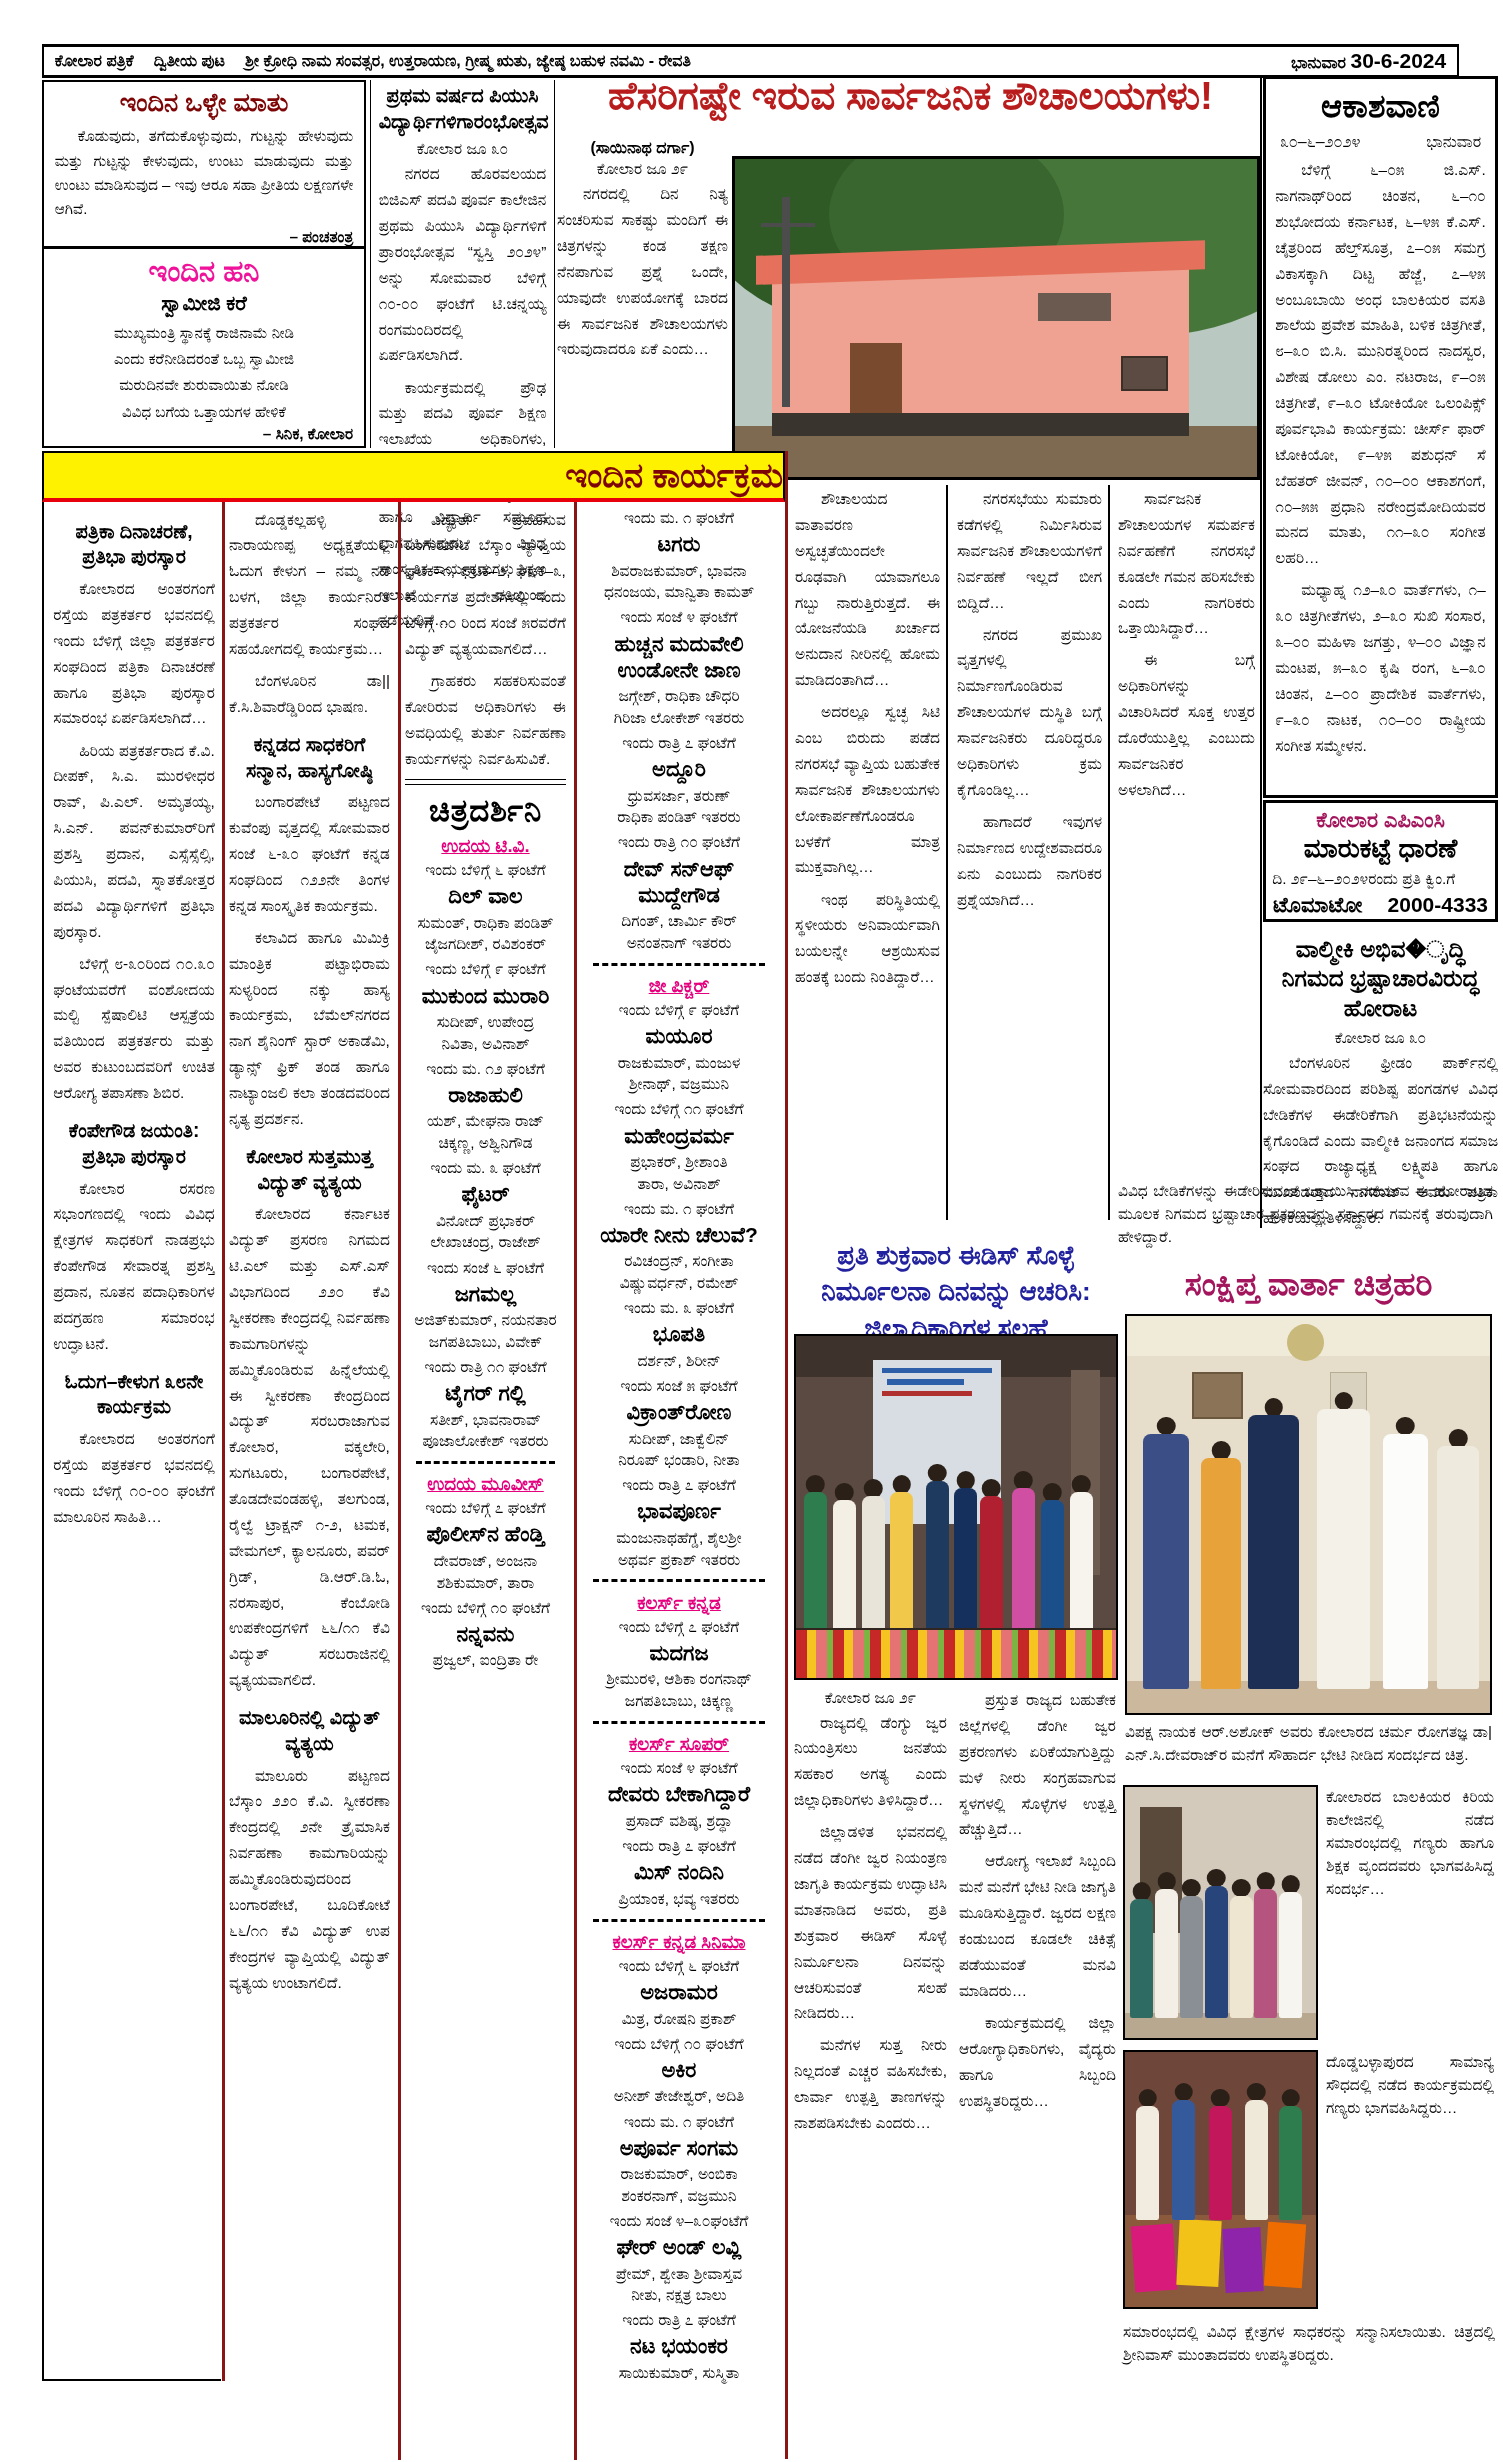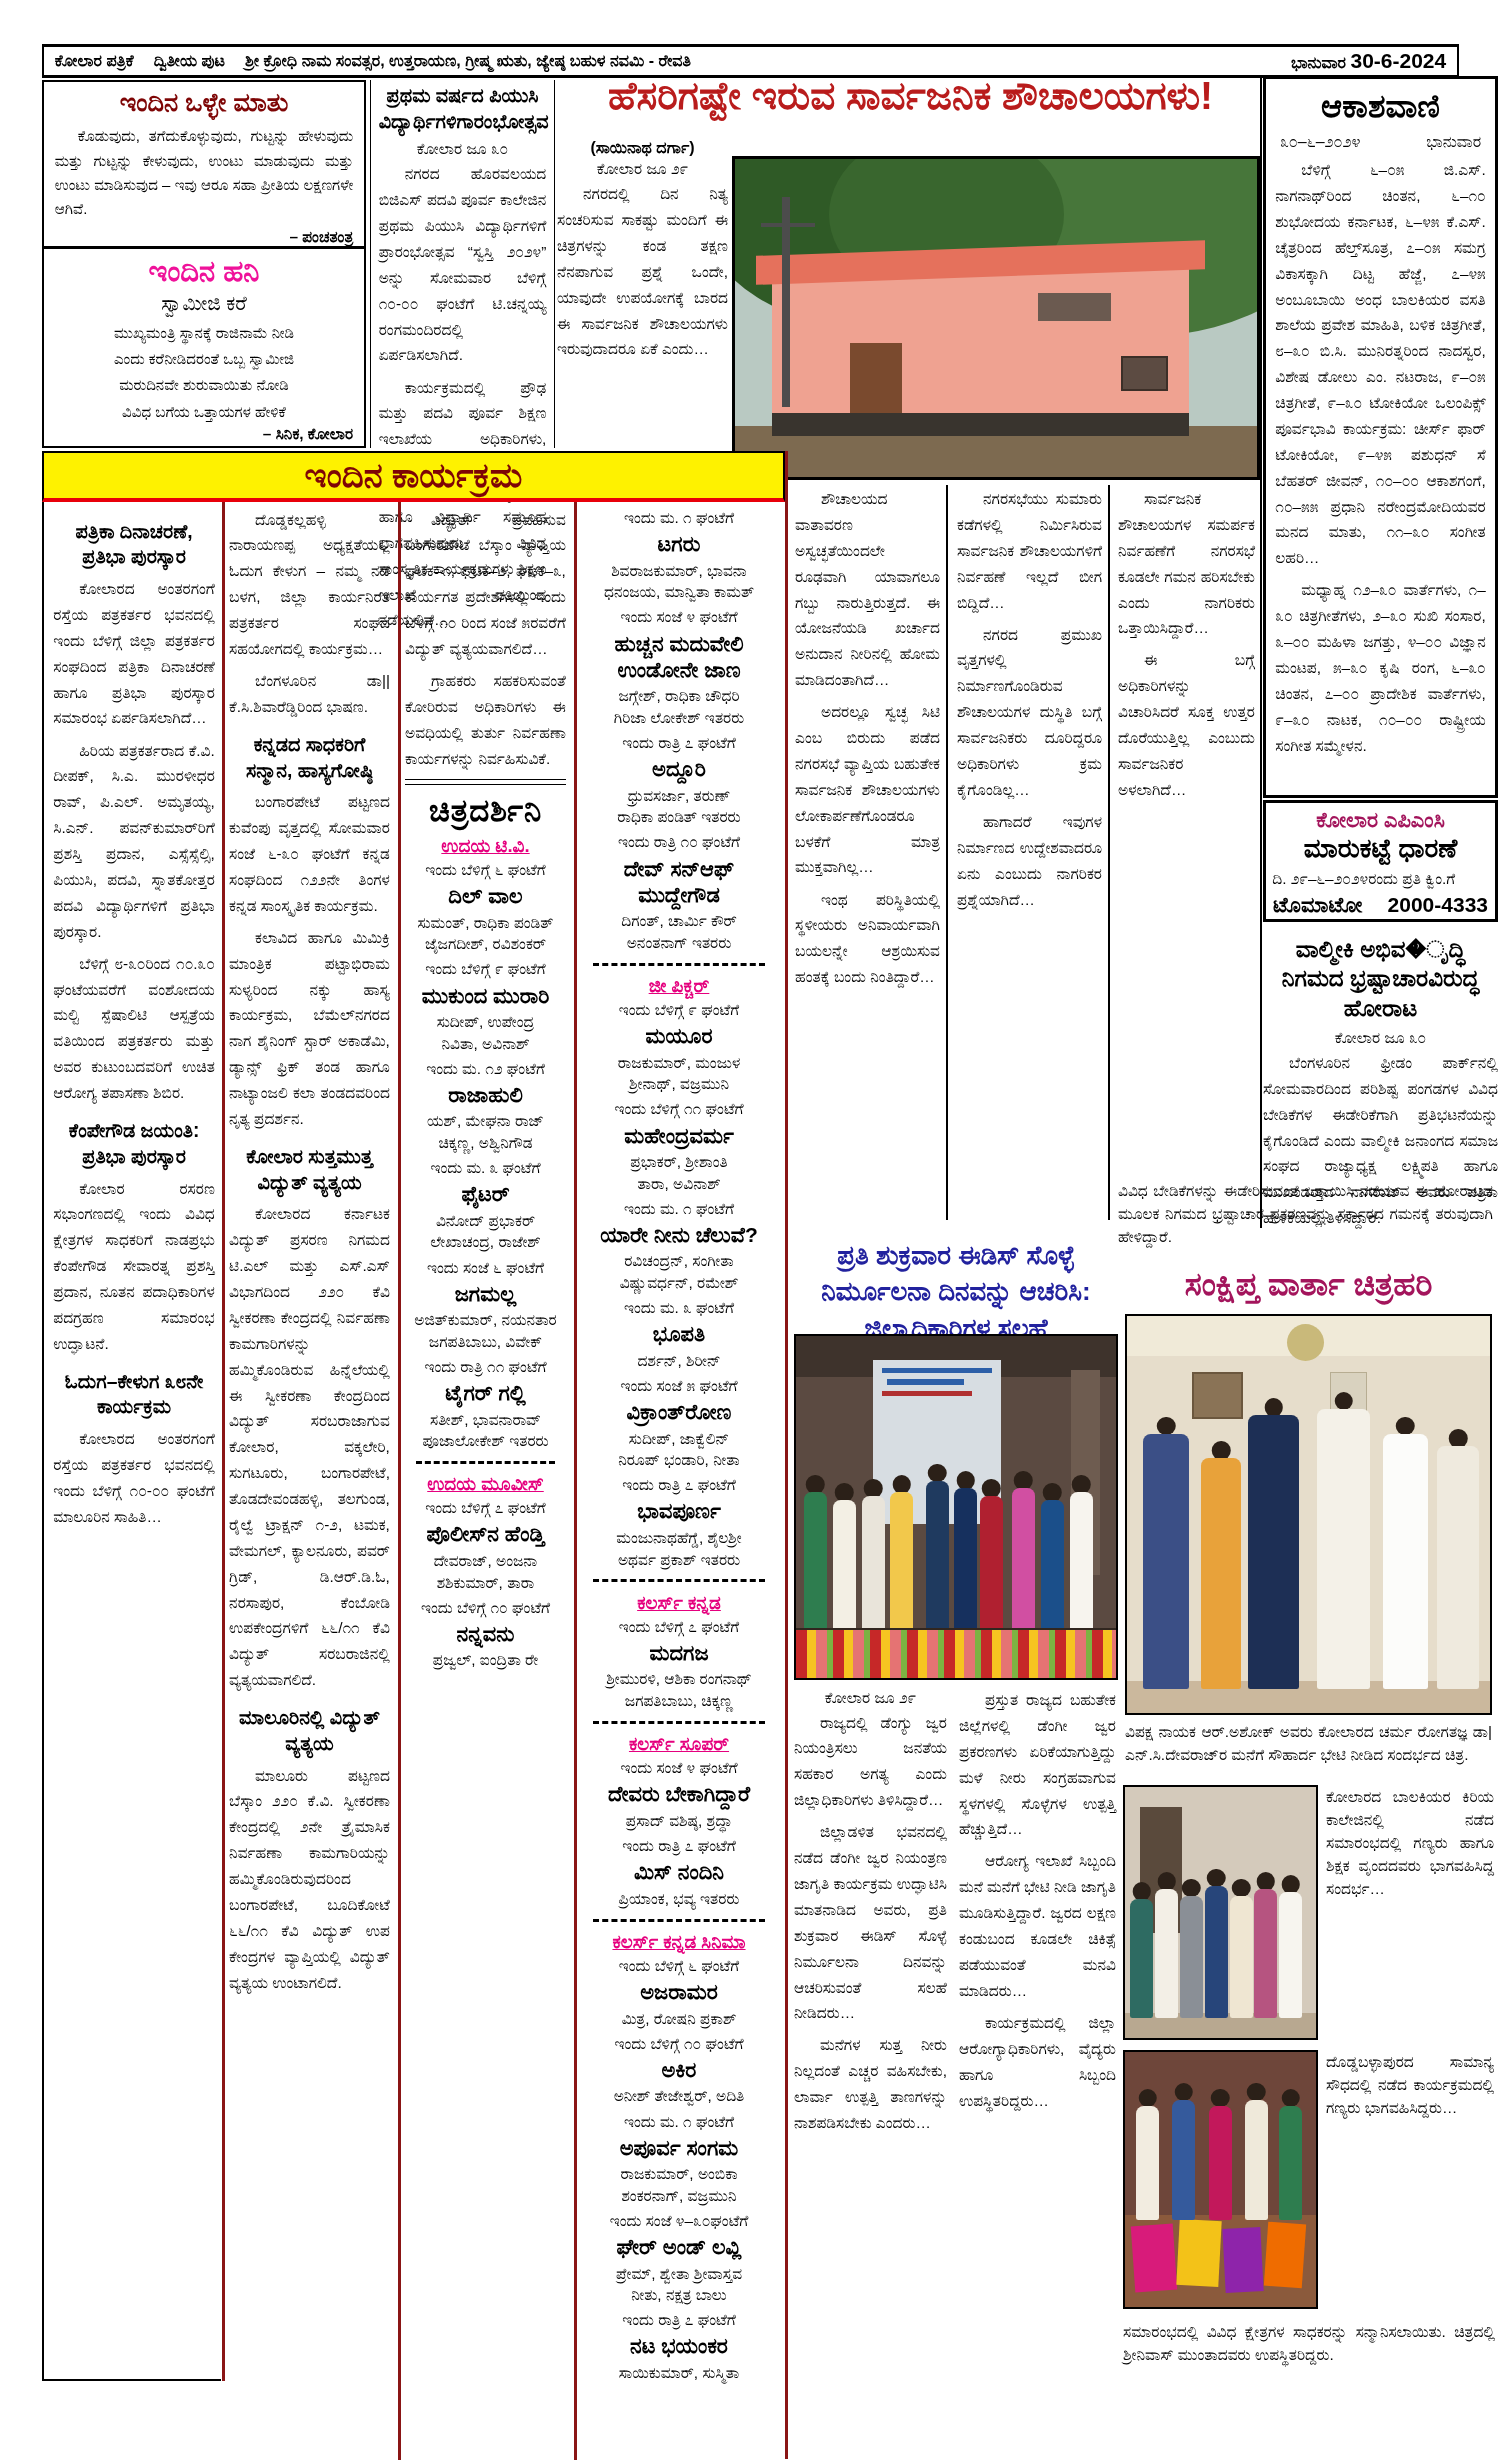--- a/index.html
+++ b/index.html
@@ -15,32 +15,32 @@
   #masthead .rgt .date{font-size:21px;}
 
   .box3{border:2.3px solid #000;box-sizing:border-box;background:#fff;padding:4.6px 10.8px;}
   .box4{border:3.1px solid #000;box-sizing:border-box;background:#fff;}
 
   .gw-title{color:#7e0505;font-size:25.5px;font-weight:bold;text-align:center;margin:1.5px 0 6.2px;}
   .gw-body{font-size:15px;line-height:1.62;text-align:justify;text-indent:23px;}
   .gw-author{font-size:15.4px;font-weight:bold;text-align:right;margin-top:6.2px;}
 
   .hani-title{color:#ef129a;font-size:29px;font-weight:bold;text-align:center;margin:1.5px 0 3.1px;}
-  .hani-sub{font-size:20px;font-weight:normal;text-align:center;margin:0 0 4.6px;}
+  .hani-sub{font-size:20px;font-weight:bold;text-align:center;margin:0 0 4.6px;}
   .hani-line{font-size:15px;line-height:1.75;text-align:center;}
   .hani-author{font-size:15.4px;font-weight:bold;text-align:right;margin-top:0;}
 
   .col-h{font-size:19.3px;font-weight:bold;text-align:center;line-height:1.32;margin:12.4px 0 6.2px;}
   .para{font-size:15.4px;line-height:1.68;text-align:justify;text-indent:26px;margin:0 0 6.2px;}
   .dl{font-size:15.4px;text-align:center;margin:1.5px 0 3.1px;}
 
   #main-headline{font-size:39px;font-weight:bold;color:#b91c1c;text-align:center;line-height:1.05;}
   .byline{font-size:16px;font-weight:bold;text-align:center;margin:0 0 3.1px;}
 
-  #banner{background:#fef200;border:2.3px solid #000;border-bottom:4.6px solid #e8000a;box-sizing:border-box;display:flex;align-items:center;justify-content:center;}
+  #banner{background:#fef200;border:2.3px solid #000;border-bottom:4.6px solid #e8000a;box-sizing:border-box;display:flex;align-items:center;justify-content:flex-end;}
   #banner .t{color:#7e0505;font-weight:bold;font-size:34px;}
 
   .vr{position:absolute;width:3.1px;background:#8a1515;}
   .vk{position:absolute;width:1.5px;background:#000;}
 
   .dbl-rule{border-top:1.5px solid #000;border-bottom:1.5px solid #000;height:3.9px;margin:7.7px 0;}
   .dash-sep{border-top:3.1px dashed #000;margin:9.3px 10.8px;}
   .cd-title{font-size:31px;font-weight:bold;text-align:center;letter-spacing:0.8px;margin:4.6px 0 3.1px;}
   .channel{color:#e5007e;font-weight:bold;text-decoration:underline;text-align:center;font-size:18.5px;margin:6.2px 0 3.1px;}
   .show{margin:1.5px 0 4.6px;}

